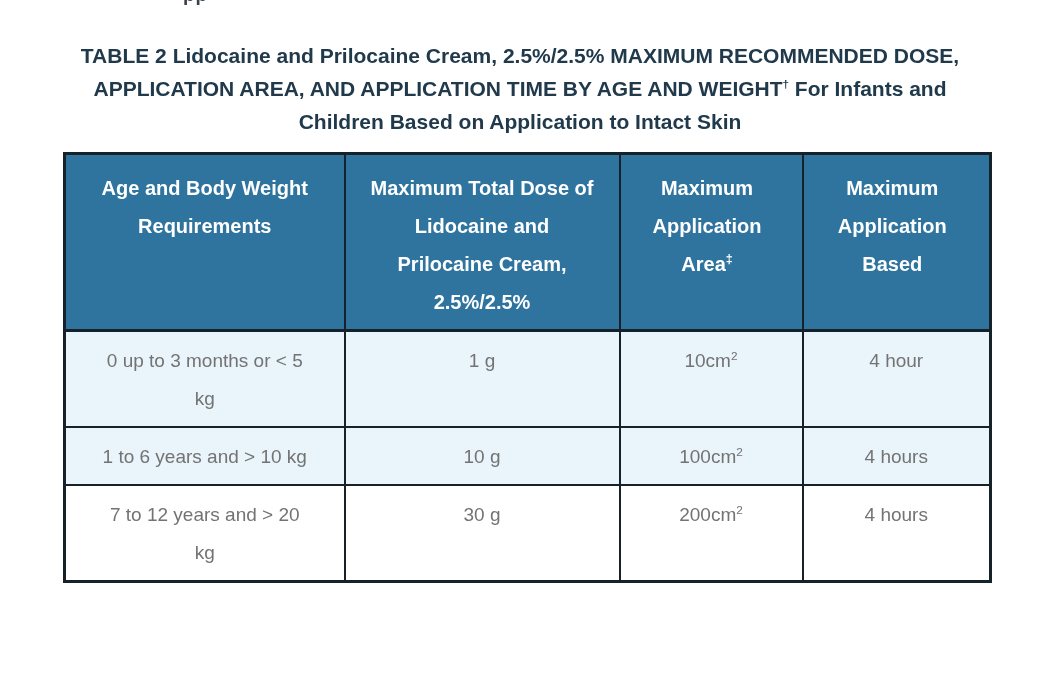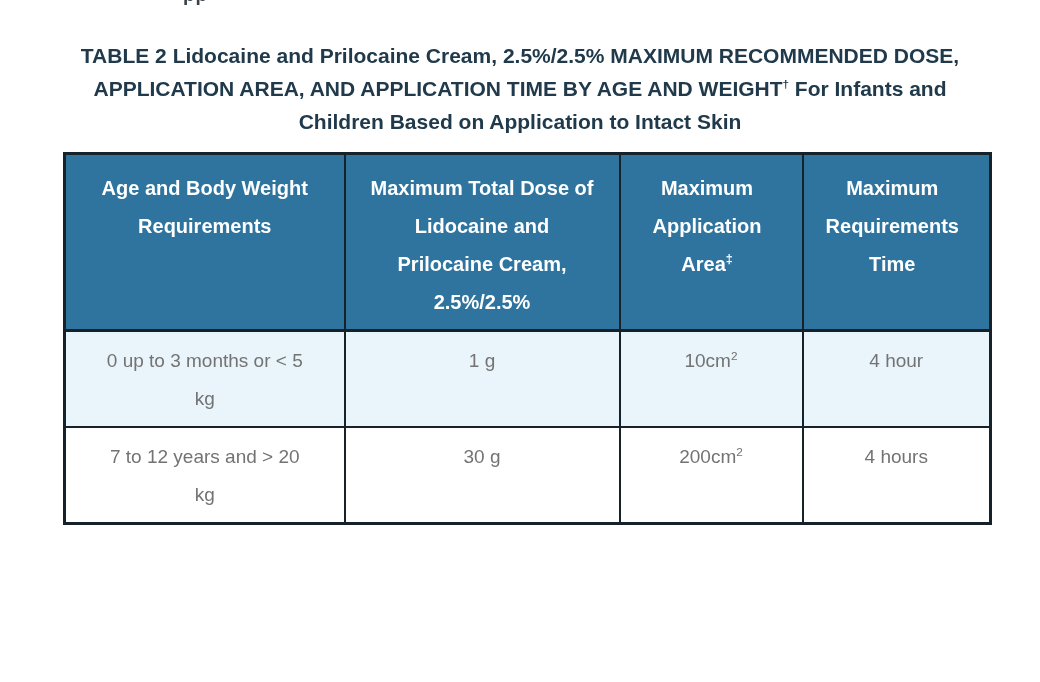--- a/index.html
+++ b/index.html
@@ -104,29 +104,35 @@
       <col style="width:280px">
       <col style="width:275px">
       <col style="width:183px">
       <col style="width:188px">
     </colgroup>
     <thead>
       <tr style="height:166px">
         <th class="col-age">Age and Body Weight Requirements</th>
         <th class="col-dose">Maximum Total Dose of Lidocaine and Prilocaine Cream, 2.5%/2.5%</th>
         <th class="col-area"><span>Maximum Application Area</span><sup>‡</sup></th>
-        <th class="col-time">Maximum Requirements Time</th>
+        <th class="col-time">Maximum Application Based</th>
       </tr>
     </thead>
     <tbody>
       <tr class="row-alt" style="height:96px">
         <td class="cell-age">0 up to 3 months or &lt; 5 kg</td>
         <td class="cell-dose">1 g</td>
         <td class="cell-area"><span>10cm</span><sup>2</sup></td>
         <td class="cell-time">4 hour</td>
+      </tr>
+      <tr class="row-alt" style="height:58px">
+        <td class="cell-age">1 to 6 years and &gt; 10 kg</td>
+        <td class="cell-dose">10 g</td>
+        <td class="cell-area"><span>100cm</span><sup>2</sup></td>
+        <td class="cell-time">4 hours</td>
       </tr>
       <tr class="row-plain" style="height:96px">
         <td class="cell-age">7 to 12 years and &gt; 20 kg</td>
         <td class="cell-dose">30 g</td>
         <td class="cell-area"><span>200cm</span><sup>2</sup></td>
         <td class="cell-time">4 hours</td>
       </tr>
     </tbody>
   </table>
 

